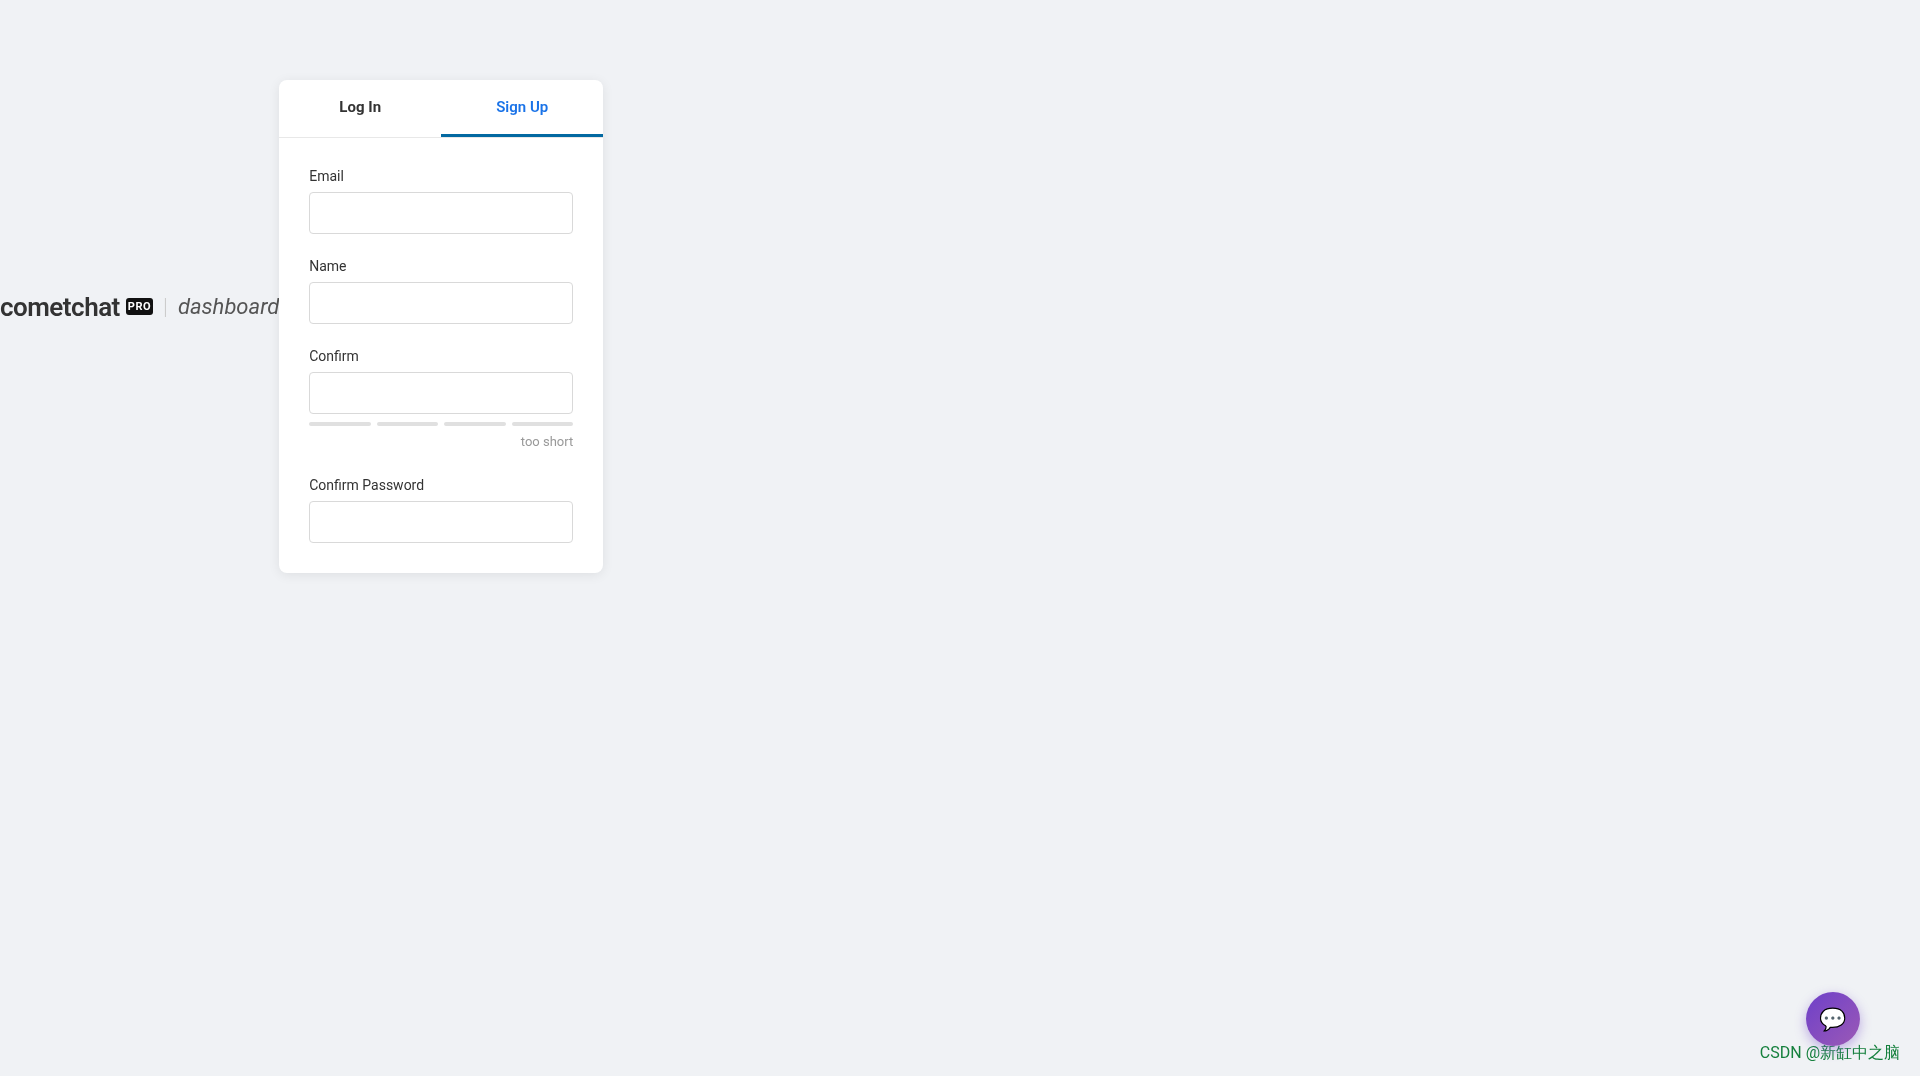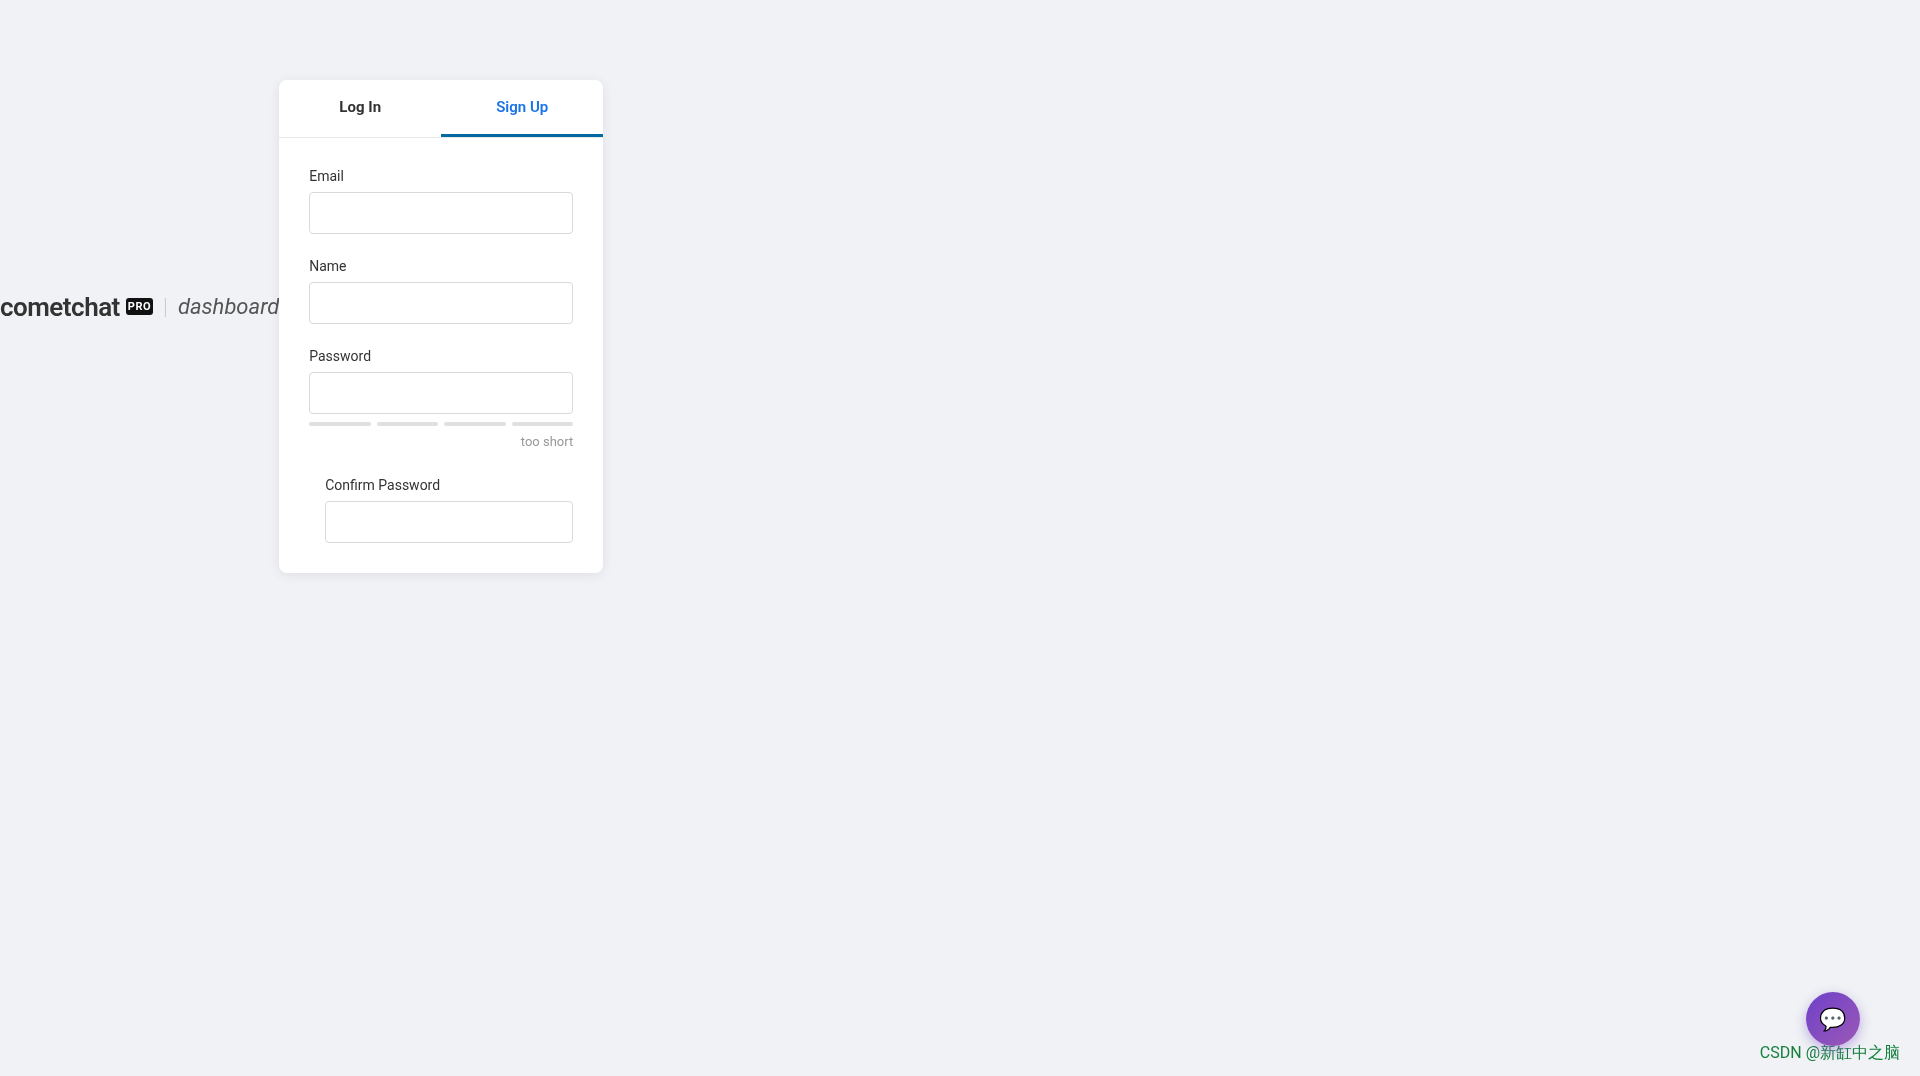--- a/index.html
+++ b/index.html
@@ -192,21 +192,20 @@
 
     .too-short-text {
       text-align: right;
       font-size: 13px;
       color: #999;
       margin-bottom: 28px;
     }
 
     .confirm-group {
       margin-bottom: 0;
-      margin-left: 16px;
     }
 
     
     .bottom-watermark {
       position: fixed;
       bottom: 12px;
       right: 20px;
       font-size: 16px;
       color: #15803d;
     }
@@ -262,21 +261,21 @@
         <input type="email" class="form-input" placeholder="" style="">
       </div>
 
       <div class="form-group">
         <label class="form-label">Name</label>
         <input type="text" class="form-input" placeholder="" style="">
       </div>
 
 
       <div class="password-group">
-        <label class="form-label">Password</label>
+        <label class="form-label">Confirm</label>
         <input type="password" class="form-input" placeholder="" style="">
         <div class="strength-bars">
           <div class="strength-bar weak"></div>
           <div class="strength-bar weak"></div>
           <div class="strength-bar weak"></div>
           <div class="strength-bar weak"></div>
         </div>
       </div>
       <div class="too-short-text">too short</div>
 

